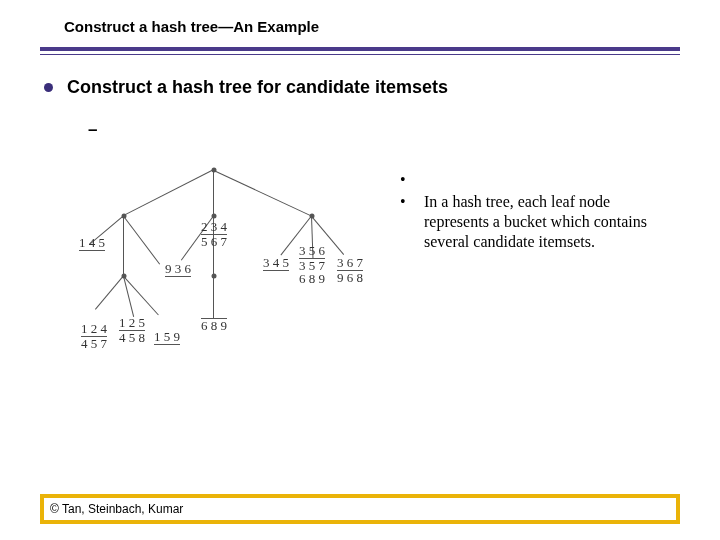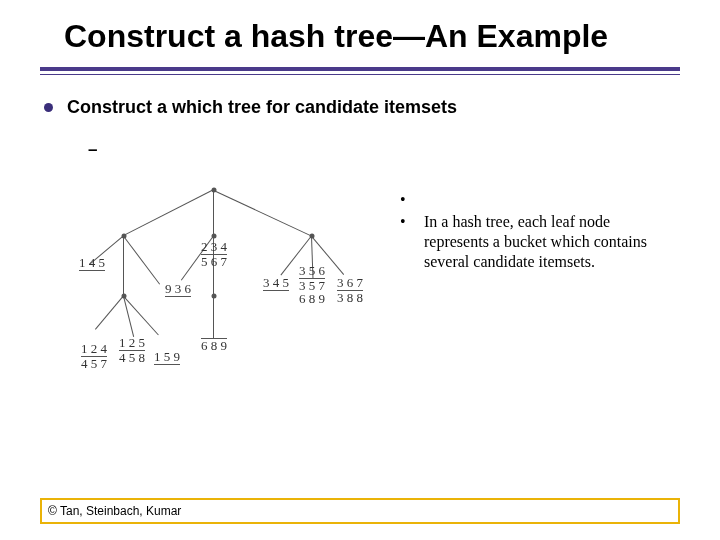--- a/index.html
+++ b/index.html
@@ -6,21 +6,21 @@
   body {
     width: 720px;
     height: 540px;
     background: #fff;
     font-family: Arial, Helvetica, sans-serif;
     color: #000;
     position: relative;
     overflow: hidden;
   }
   .title {
-    font-size: 32px;
+    font-size: 15px;
     font-weight: bold;
     padding: 18px 0 10px 64px;
   }
   .rule {
     margin: 2px 40px 0 40px;
   }
   .rule .thick { height: 4px; background: #4a3a8a; }
   .rule .thin  { height: 1px; background: #4a3a8a; margin-top: 3px; }
   .content { padding: 22px 44px 0 44px; }
   .bullet-row {
@@ -93,39 +93,39 @@
     margin-bottom: 2px;
     line-height: 1.25;
   }
   .note-item .dotmark {
     width: 12px; flex: 0 0 auto;
   }
   .footer {
     position: absolute;
     left: 40px; right: 40px;
     bottom: 16px;
-    border: 2px solid #eab308;
+    border: 4px solid #eab308;
     padding: 4px 6px;
     font-size: 12px;
     font-family: Arial, sans-serif;
   }
 </style>
 </head>
 <body>
 
 <div class="title">Construct a hash tree—An Example</div>
 <div class="rule">
   <div class="thick"></div>
   <div class="thin"></div>
 </div>
 
 <div class="content">
   <div class="bullet-row">
     <span class="disc"></span>
-    <span>Construct a which tree for candidate itemsets</span>
+    <span>Construct a hash tree for candidate itemsets</span>
   </div>
   <div class="dash-row">
     <span class="dash">–</span>
   </div>
 
   <div class="body-row">
 
     <div class="figure">
 
       <div class="dot" style="left:150px; top:12px;"></div>
@@ -186,21 +186,21 @@
         <span class="num">3 4 5</span>
         <span class="under"></span>
       </div>
       <div class="lab" style="left:248px; top:86px;">
         <span class="num">3 5 6</span>
         <span class="under" style="white-space:pre;">3 5 7
 6 8 9</span>
       </div>
       <div class="lab" style="left:286px; top:98px;">
         <span class="num">3 6 7</span>
-        <span class="under">3 8 8</span>
+        <span class="under">9 6 8</span>
       </div>
       <div class="lab" style="left:150px; top:160px;">
         <span class="under">6 8 9</span>
       </div>
     </div>
 
     <div class="notes">
       <div class="note-item">
         <span class="dotmark">•</span>
       </div>

